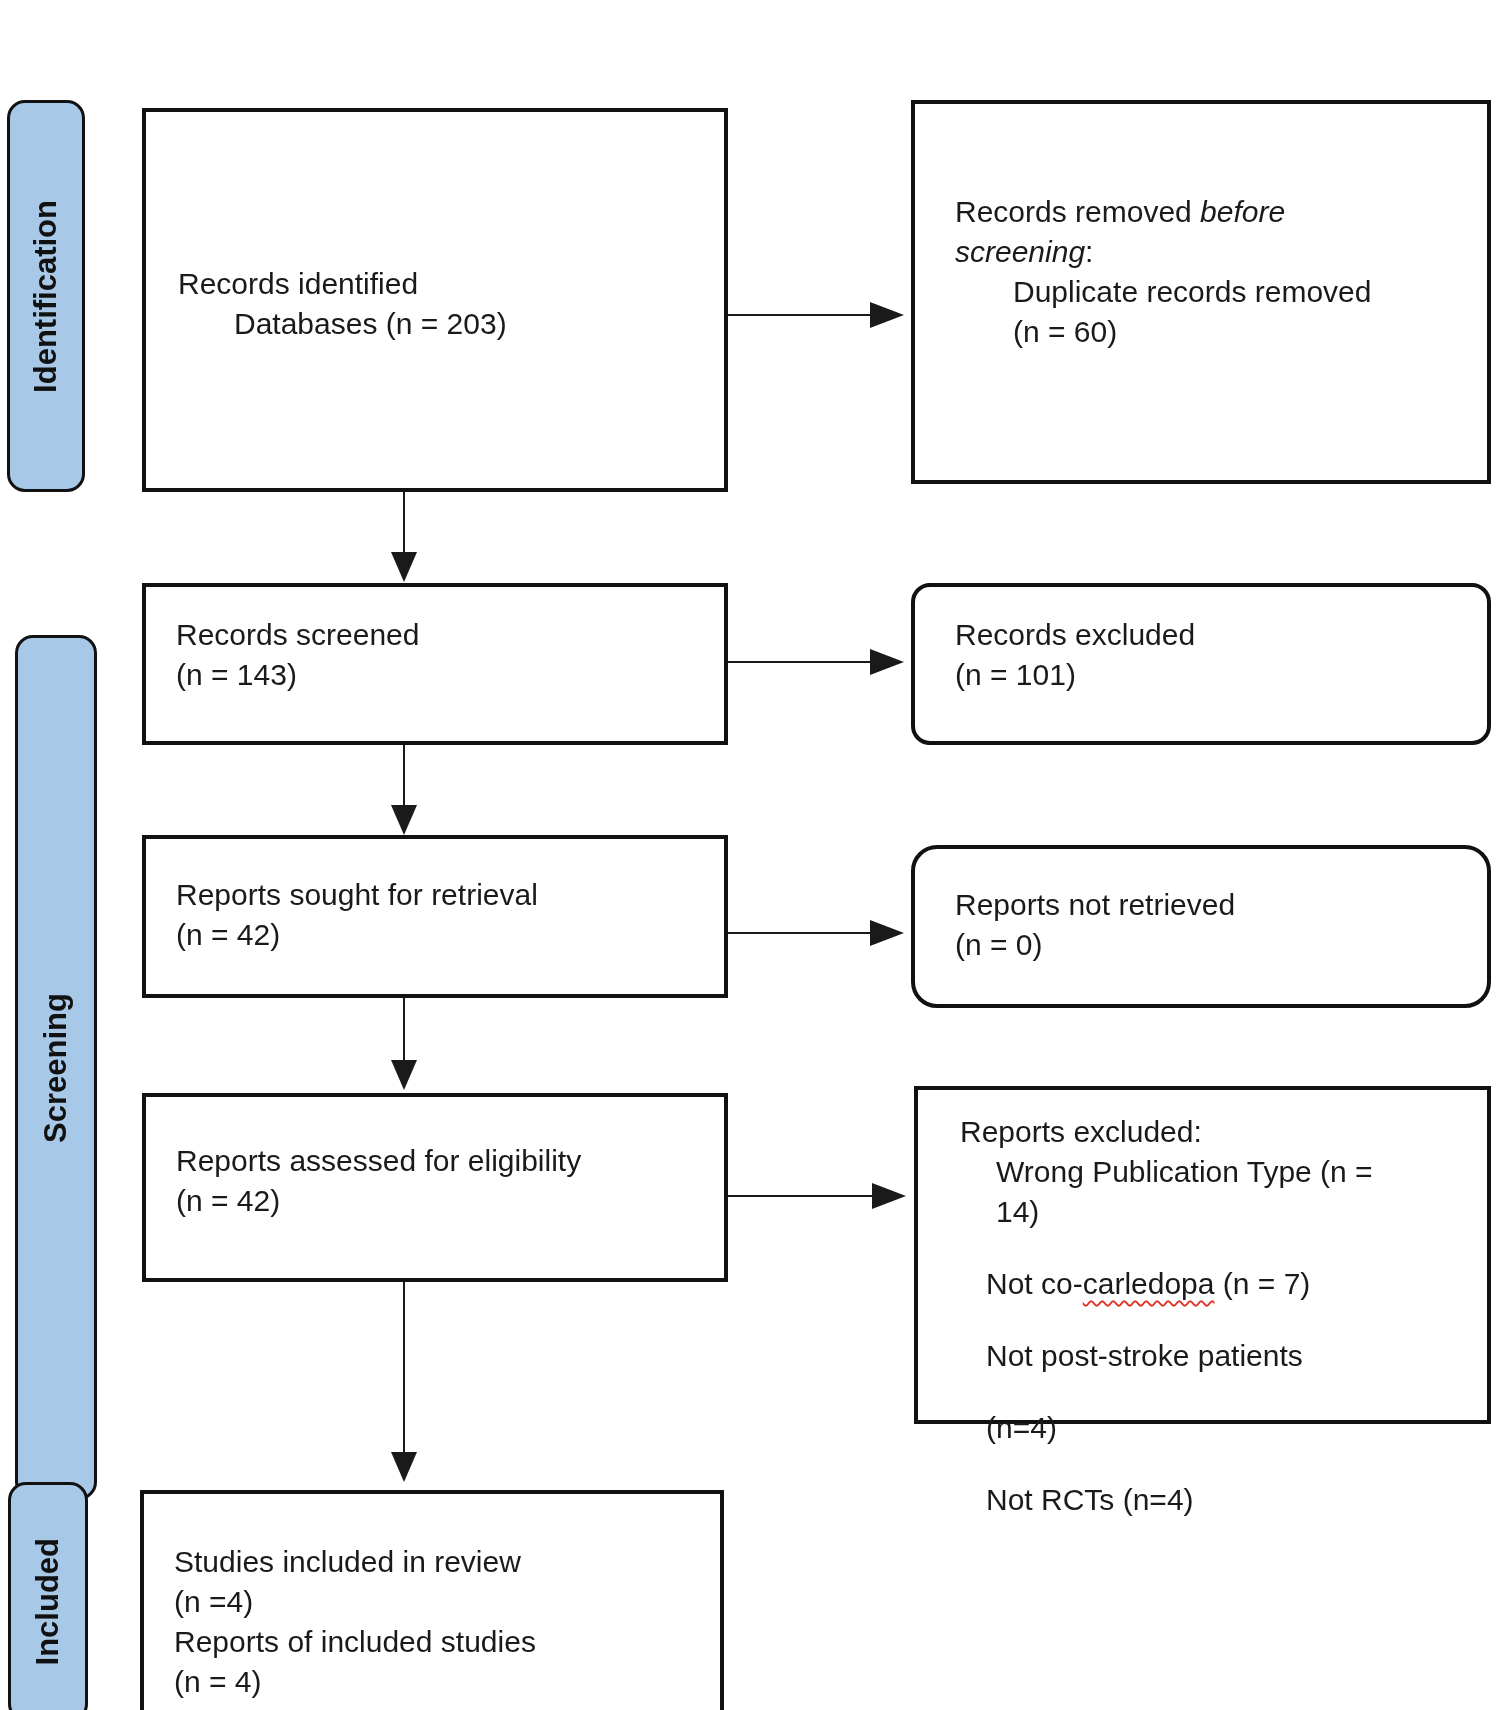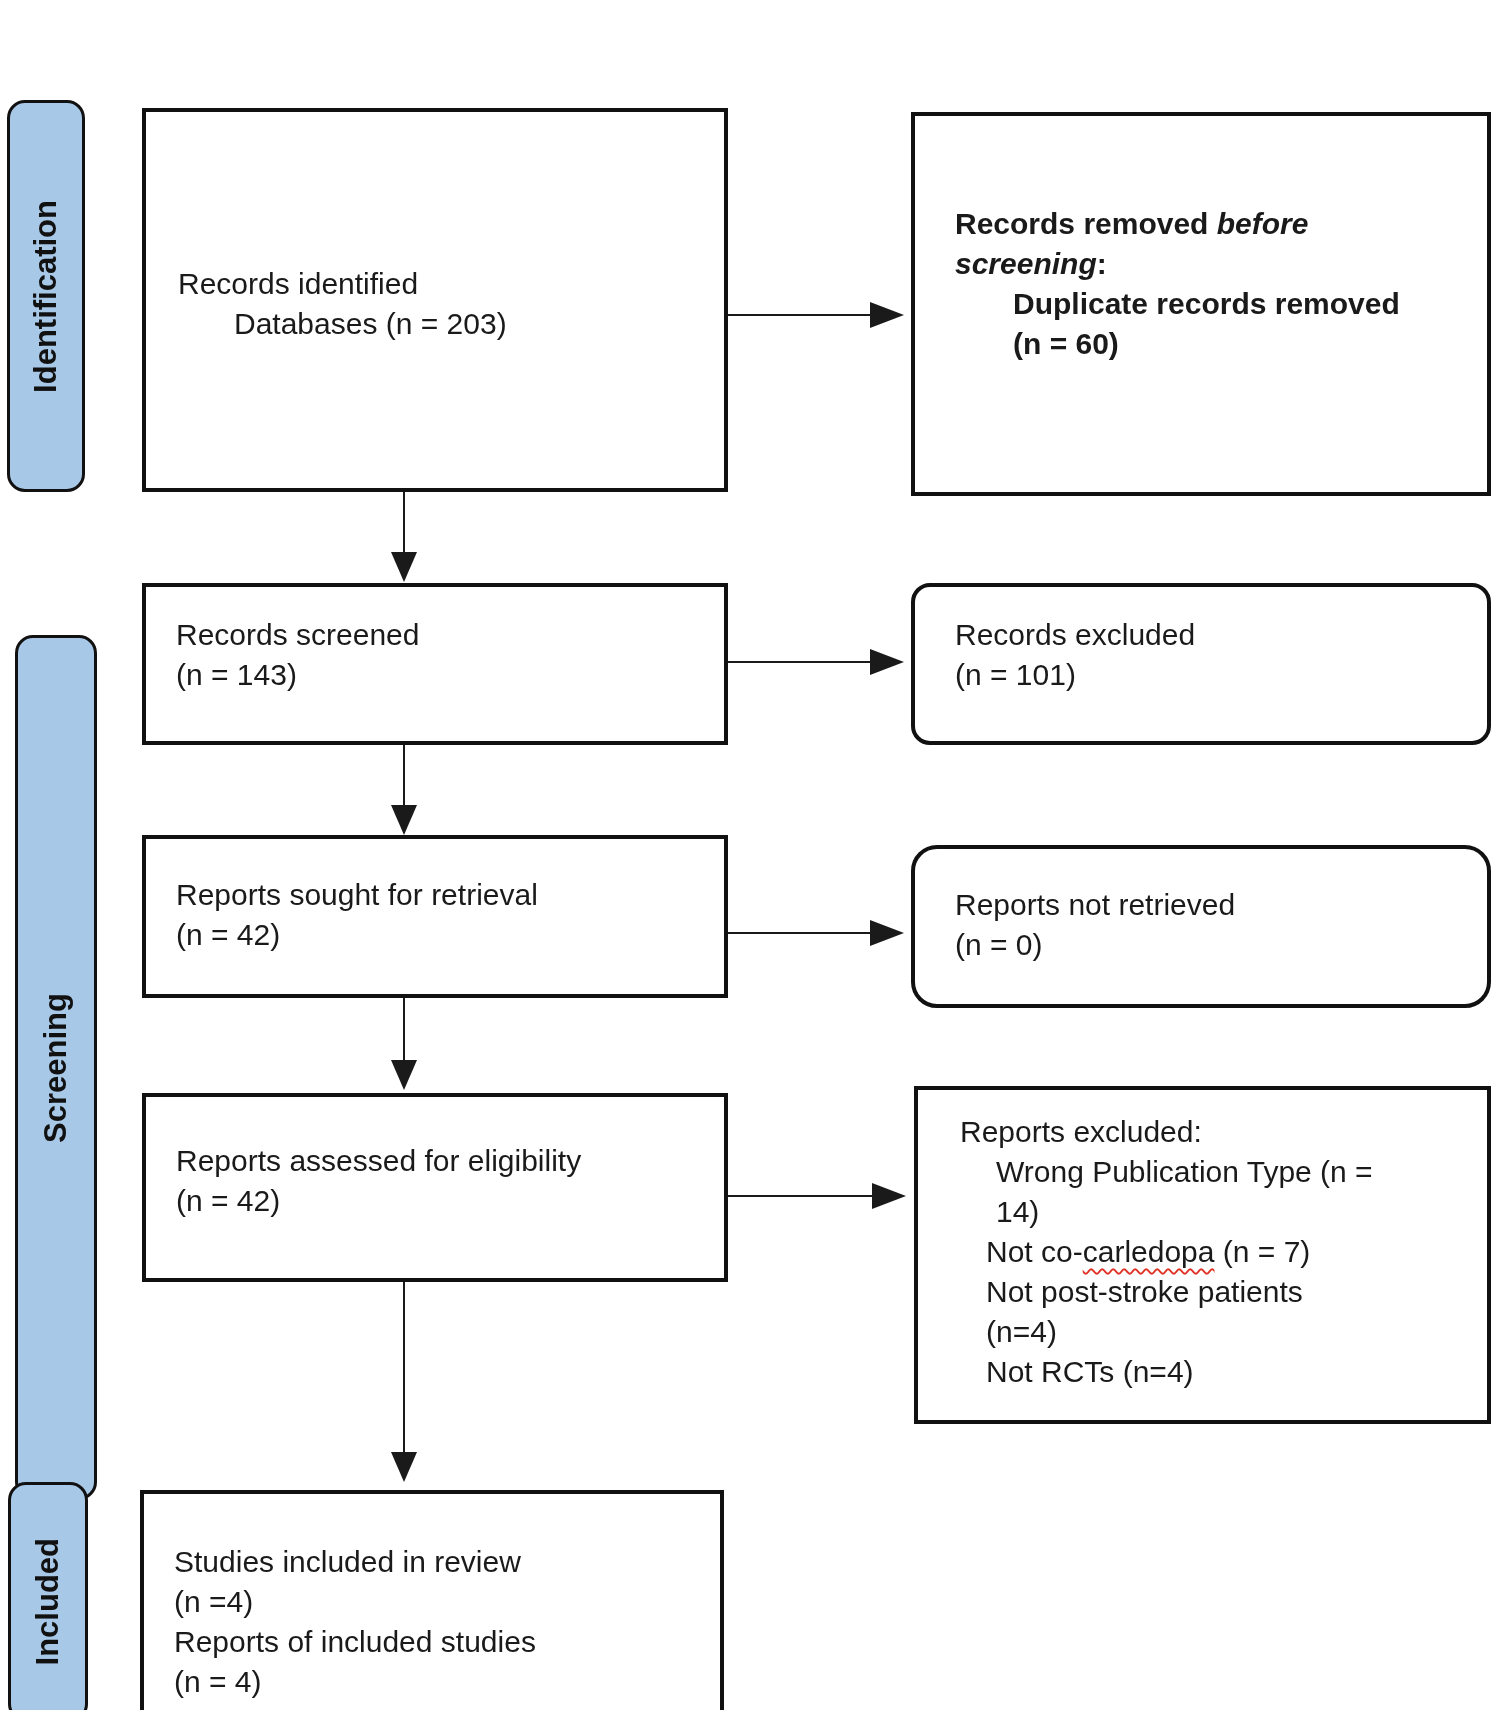--- a/index.html
+++ b/index.html
@@ -59,41 +59,41 @@
     text-decoration-style:wavy;
     text-decoration-color:var(--squiggle);
     text-decoration-thickness:2px;
     text-underline-offset:6px;
   }
 
   .box-l1{left:142px;top:108px;width:586px;height:384px;}
   .box-l1 .pad{padding:152px 10px 0 32px;}
   .box-l1 .indent1{padding-left:56px;}
 
-  .box-r1{left:911px;top:112px;width:580px;height:384px;font-weight:bold;}
+  .box-r1{left:911px;top:100px;width:580px;height:384px;}
   .box-r1 .pad{padding:88px 10px 0 40px;}
   .box-r1 .wrapblock{width:436px;white-space:normal;}
   .box-r1 .indent1{padding-left:58px;}
 
   .box-l2{left:142px;top:583px;width:586px;height:162px;}
   .box-l2 .pad{padding:28px 10px 0 30px;}
   .box-r2{left:911px;top:583px;width:580px;height:162px;border-radius:19px;}
   .box-r2 .pad{padding:28px 10px 0 40px;}
 
   .box-l3{left:142px;top:835px;width:586px;height:163px;}
   .box-l3 .pad{padding:36px 10px 0 30px;}
   .box-r3{left:911px;top:845px;width:580px;height:163px;border-radius:26px;}
   .box-r3 .pad{padding:36px 10px 0 40px;}
 
   .box-l4{left:142px;top:1093px;width:586px;height:189px;}
   .box-l4 .pad{padding:44px 10px 0 30px;}
   .box-r4{left:914px;top:1086px;width:577px;height:338px;}
   .box-r4 .pad{padding:22px 10px 0 42px;}
   .box-r4 .indent2{padding-left:36px;}
-  .box-r4 .indent1{padding-left:26px;}
+  .box-r4 .indent1{padding-left:26px;margin-top:32px;}
 
   .box-l5{left:140px;top:1490px;width:584px;height:240px;}
   .box-l5 .pad{padding:48px 10px 0 30px;}
 
   
   .vline{position:absolute;width:2px;background:var(--ink);}
   .hline{position:absolute;height:2px;background:var(--ink);}
   .head-down{
     position:absolute;width:0;height:0;
     border-left:13px solid transparent;border-right:13px solid transparent;

